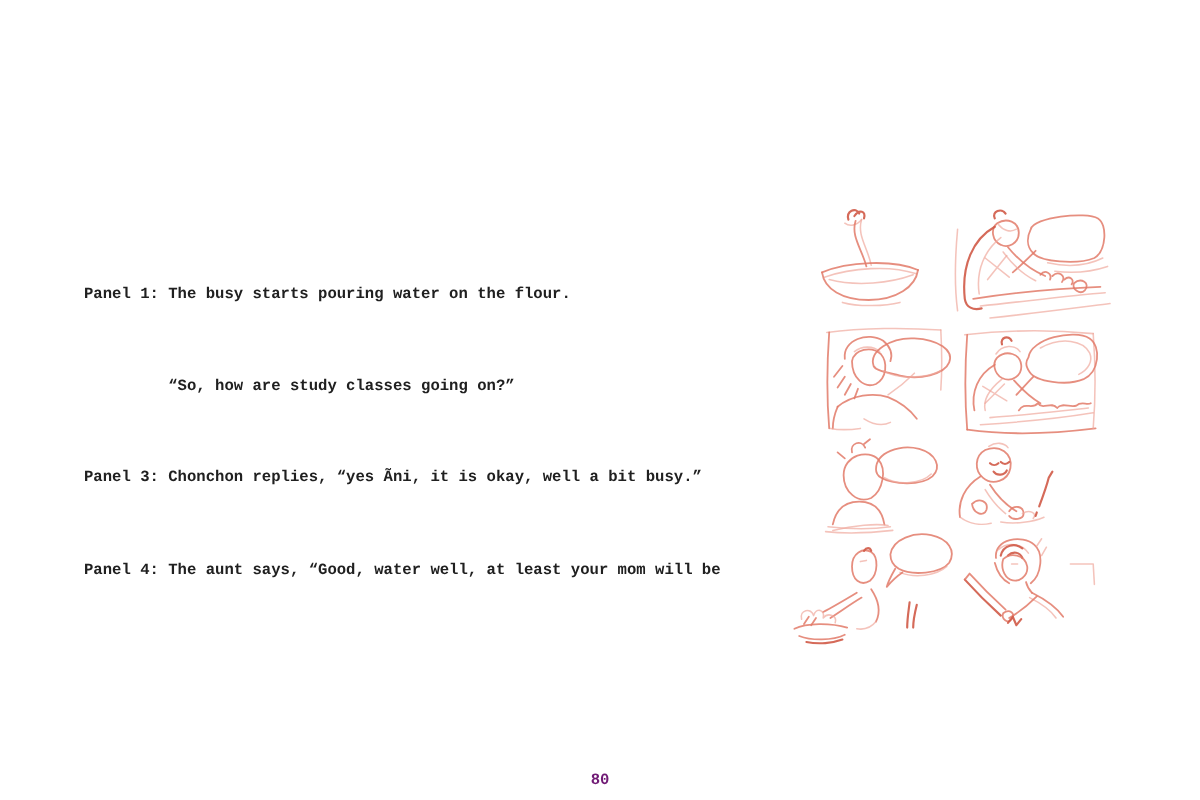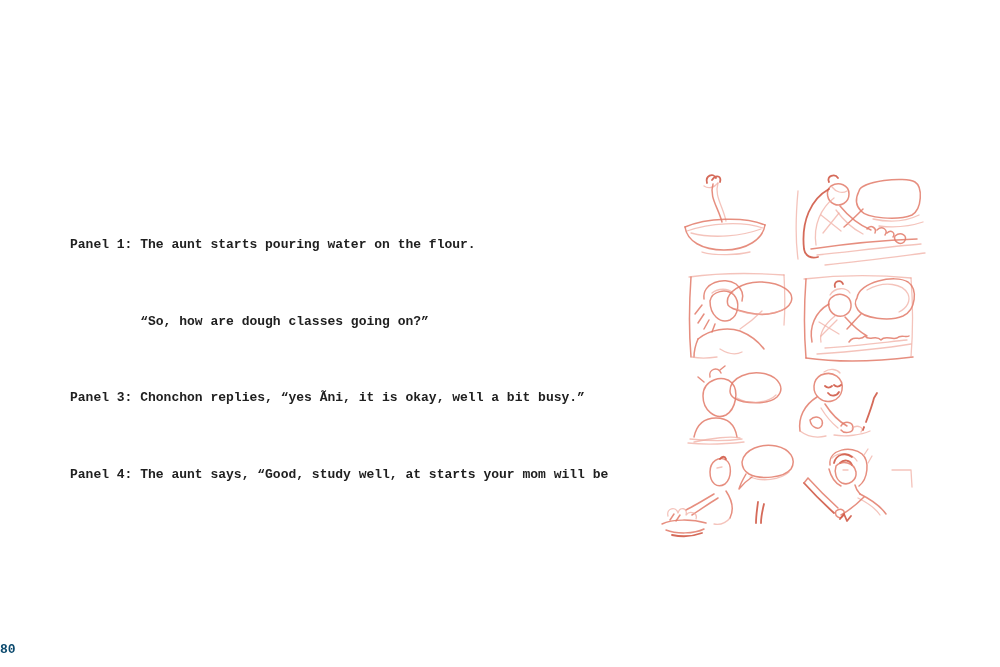--- a/index.html
+++ b/index.html
@@ -15,39 +15,39 @@
   }
   .page-title{
     display:inline-block;
     border-bottom:1.6px solid #202020;
     padding-bottom:0px;
     margin-bottom:4px;
     line-height:21px;
   }
   .line{height:25.5px;}
   .folio{
-    position:absolute;top:642px;left:0;right:0;
+    position:absolute;top:642px;left:0;right:0;text-align:center;
     font:700 13px/16px "Liberation Mono","DejaVu Sans Mono",monospace;
-    color:#0c4a6e;
+    color:#701a75;
   }
   .sketchboard{position:absolute;left:650px;top:160px;width:350px;height:390px;}
   svg.sk{position:absolute;overflow:visible;}
   svg.sk path{fill:none;stroke-linecap:round;stroke-linejoin:round;}
   svg.sk .s{stroke:#e27a69;stroke-width:1.5;opacity:.85;}
   svg.sk .l{stroke:#efa79b;stroke-width:1.3;opacity:.68;}
   svg.sk .d{stroke:#d05a47;stroke-width:1.8;opacity:.9;}
 </style>
 </head>
 <body>
 
 <div class="script">
-  <div class="line">Panel 1: The aunt starts pouring water on the flour.</div>
-  <div class="line">         “So, how are dough classes going on?”</div>
+  <div class="line">Panel 1: The busy starts pouring water on the flour.</div>
+  <div class="line">         “So, how are study classes going on?”</div>
   <div class="line">Panel 3: Chonchon replies, “yes Ãni, it is okay, well a bit busy.”</div>
-  <div class="line">Panel 4: The aunt says, “Good, study well, at starts your mom will be</div>
+  <div class="line">Panel 4: The aunt says, “Good, water well, at least your mom will be</div>
   
   
   
   
   
 </div>
 
 <div class="sketchboard">
 
   <svg class="sk" style="left:28px;top:10px" width="92" height="88" viewBox="0 0 92 88">

